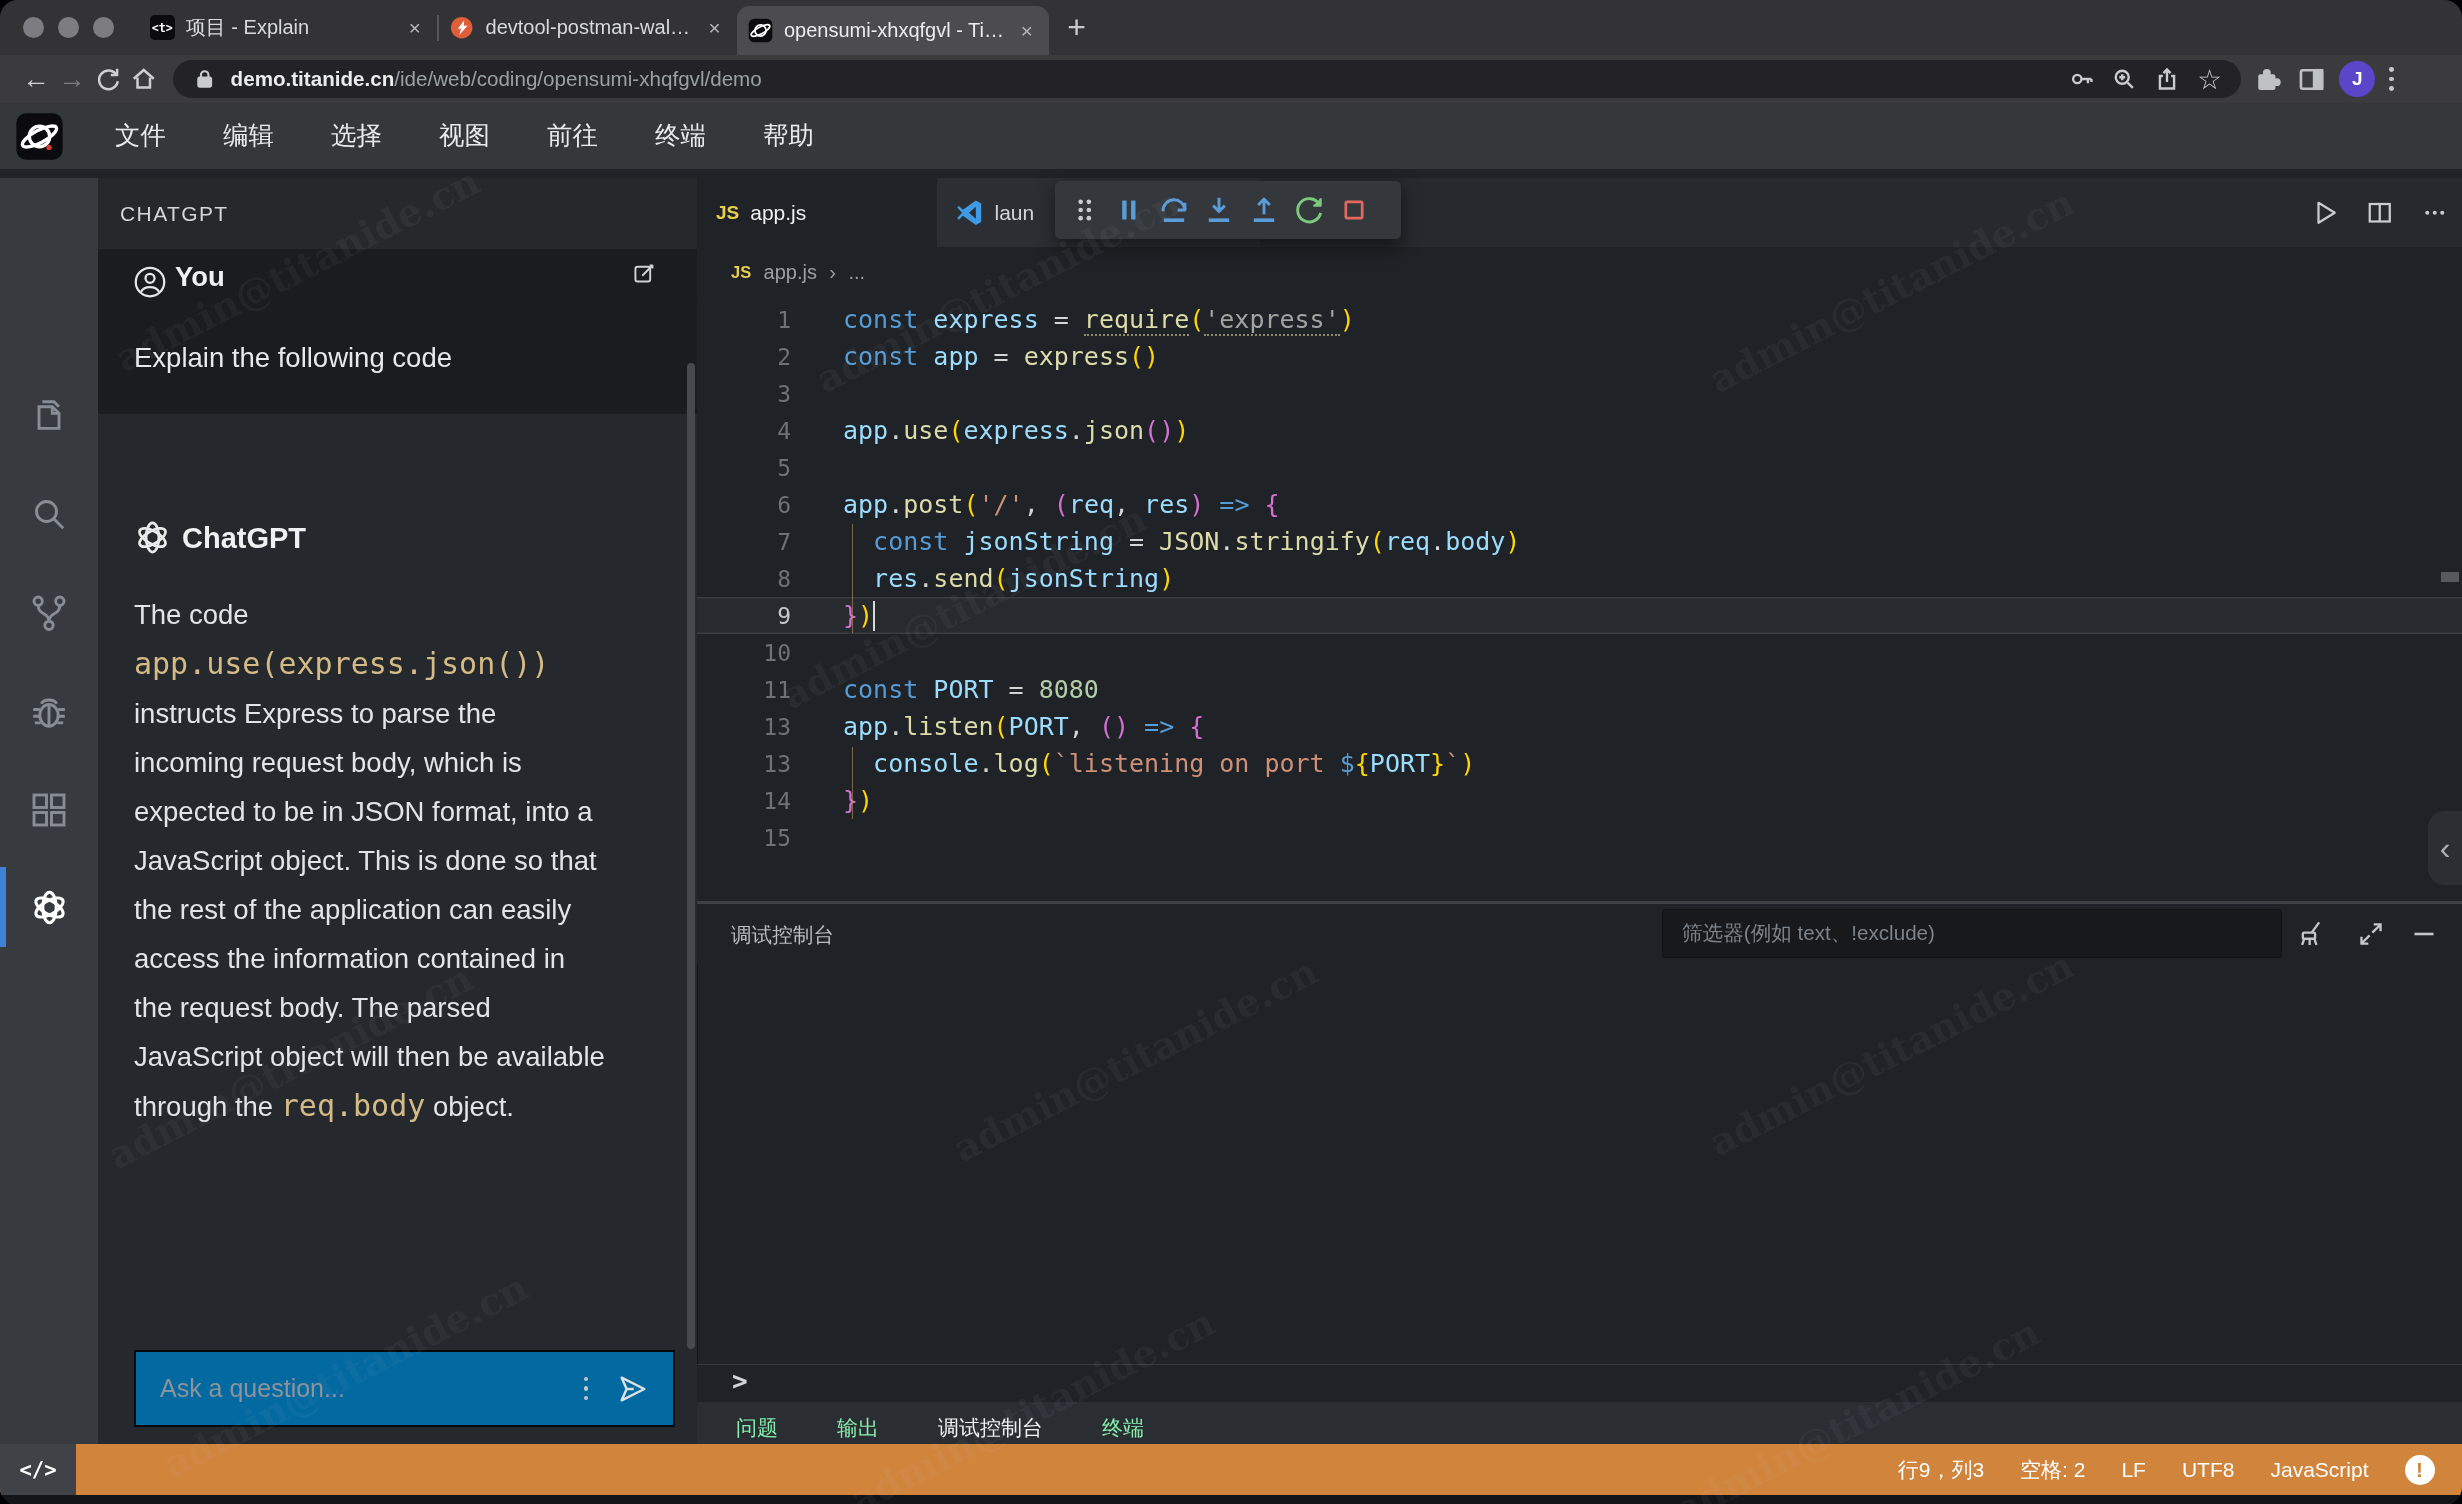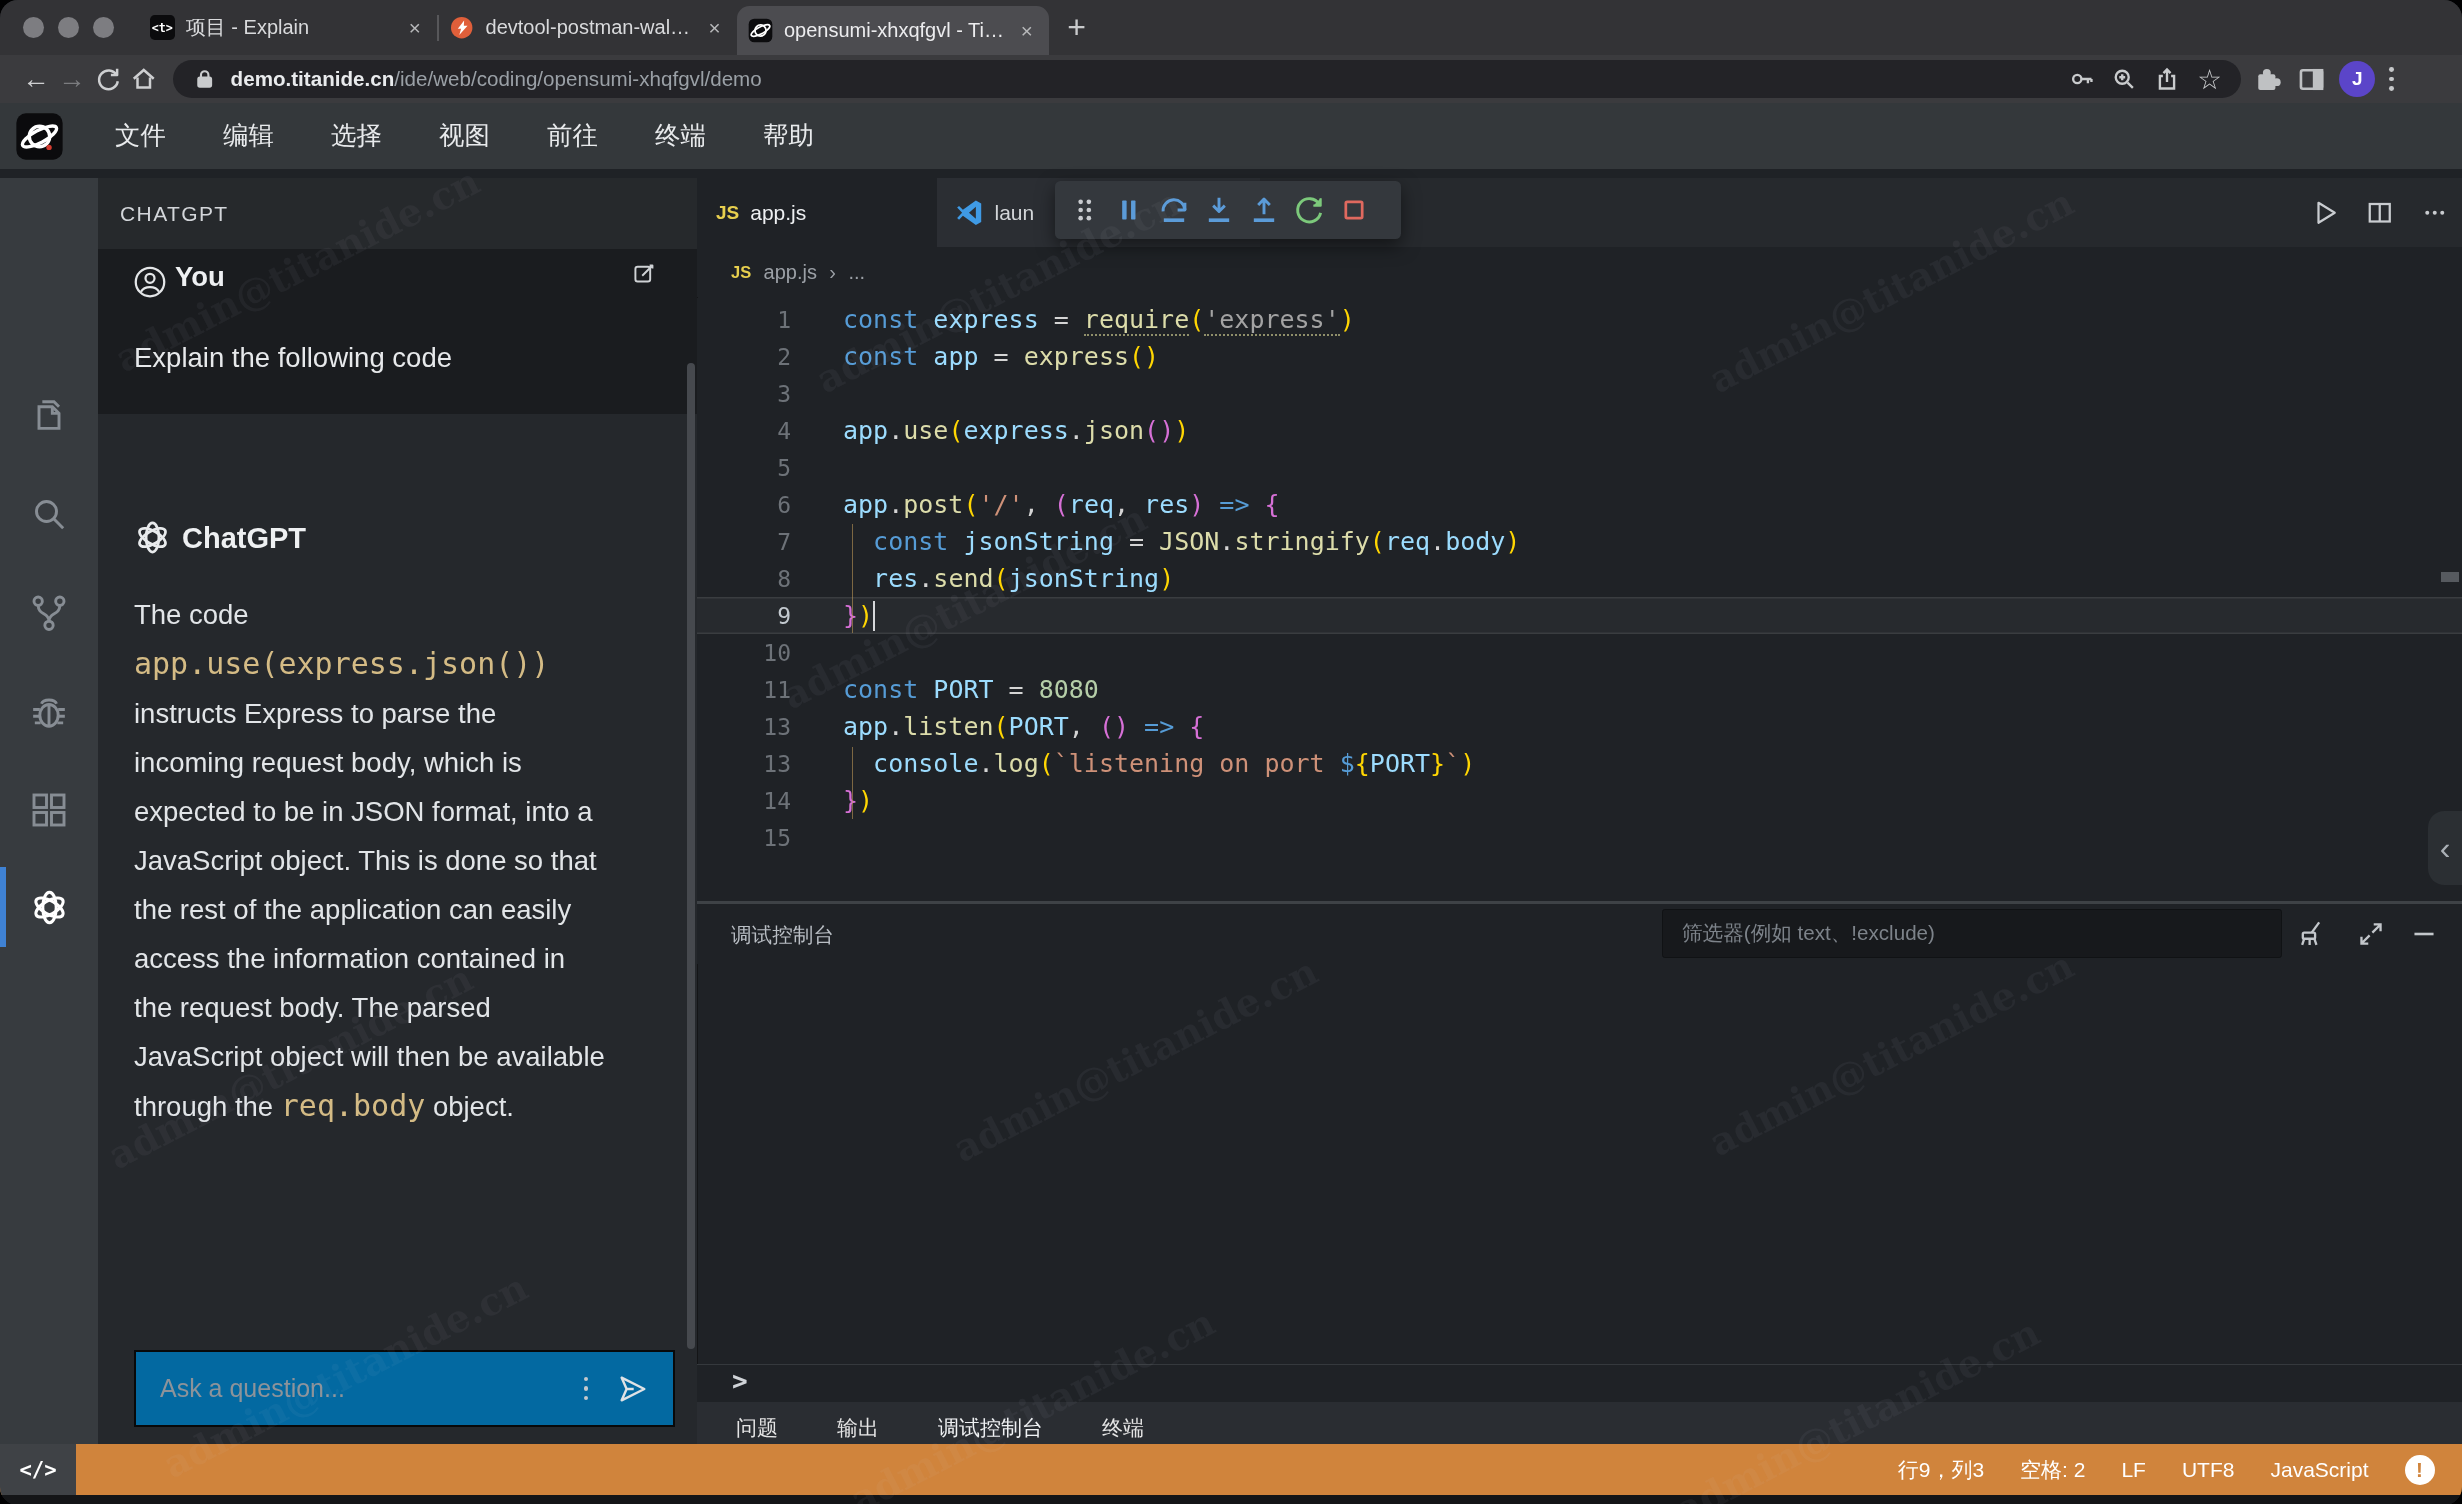--- a/index.html
+++ b/index.html
@@ -95,21 +95,21 @@
   .chead{position:absolute;left:0;top:726px;width:100%;height:60px;background:#1f2226;}
   .chead .ctitle{position:absolute;left:34px;top:16.5px;font-size:20.6px;color:#b9bec4;}
   .filter{position:absolute;left:965px;top:4.8px;width:620px;height:49px;background:#17191c;border:0.7px solid #101214;border-radius:2.7px;color:#d9dce0;font-size:20.6px;padding:0 19px;box-sizing:border-box;font-family:"Liberation Sans",sans-serif;outline:none;}
   .filter::placeholder{color:#7d838a;}
   .cicon{position:absolute;top:12.4px;width:36px;height:36px;display:flex;align-items:center;justify-content:center;color:#c3c7cb;}
   .cbody{position:absolute;left:0;top:786px;width:100%;height:400px;background:#1f2226;}
   .cout{position:absolute;left:60px;top:11px;font-family:"DejaVu Sans Mono",monospace;font-size:23.4px;color:#d9b35c;}
   .repl{position:absolute;left:0;top:1186px;width:100%;height:38px;background:#1f2226;border-top:1.4px solid #35393d;box-sizing:border-box;}
   .repl .chev{position:absolute;left:35px;top:1.4px;font-family:"DejaVu Sans Mono",monospace;font-size:26px;font-weight:700;color:#d0d4d8;}
   .btabs{position:absolute;left:0;top:1224px;width:100%;height:51px;background:#2a2d32;display:flex;align-items:center;padding-left:39px;gap:59px;box-sizing:border-box;}
-  .btab2{font-size:21px;color:#e5e5e5;position:relative;height:100%;display:flex;align-items:center;}
+  .btab2{font-size:21px;color:#86efac;position:relative;height:100%;display:flex;align-items:center;}
   .btab2.active{color:#f0f2f4;}
   .btab2.active::after{content:"";position:absolute;left:-8.2px;right:-8.2px;bottom:2.1px;height:4.1px;background:#3f82d4;}
 
   
   .statusbar{position:absolute;left:0;top:1444px;right:0;height:51px;background:#d0843c;display:flex;align-items:center;justify-content:flex-end;gap:36px;padding-right:27.5px;box-sizing:border-box;}
   .sq{position:absolute;left:0;top:0;width:76px;height:51px;background:#3f4246;display:flex;align-items:center;justify-content:center;color:#fff;font:700 20.6px "DejaVu Sans Mono",monospace;}
   .sitem{color:#fff;font-size:21px;}
   .warn{width:30px;height:30px;border-radius:50%;background:#fff;color:#d0843c;display:flex;align-items:center;justify-content:center;font-weight:800;font-size:20.6px;}
   .bottomedge{position:absolute;left:0;top:1495px;right:0;height:9.6px;background:#141517;}
 

